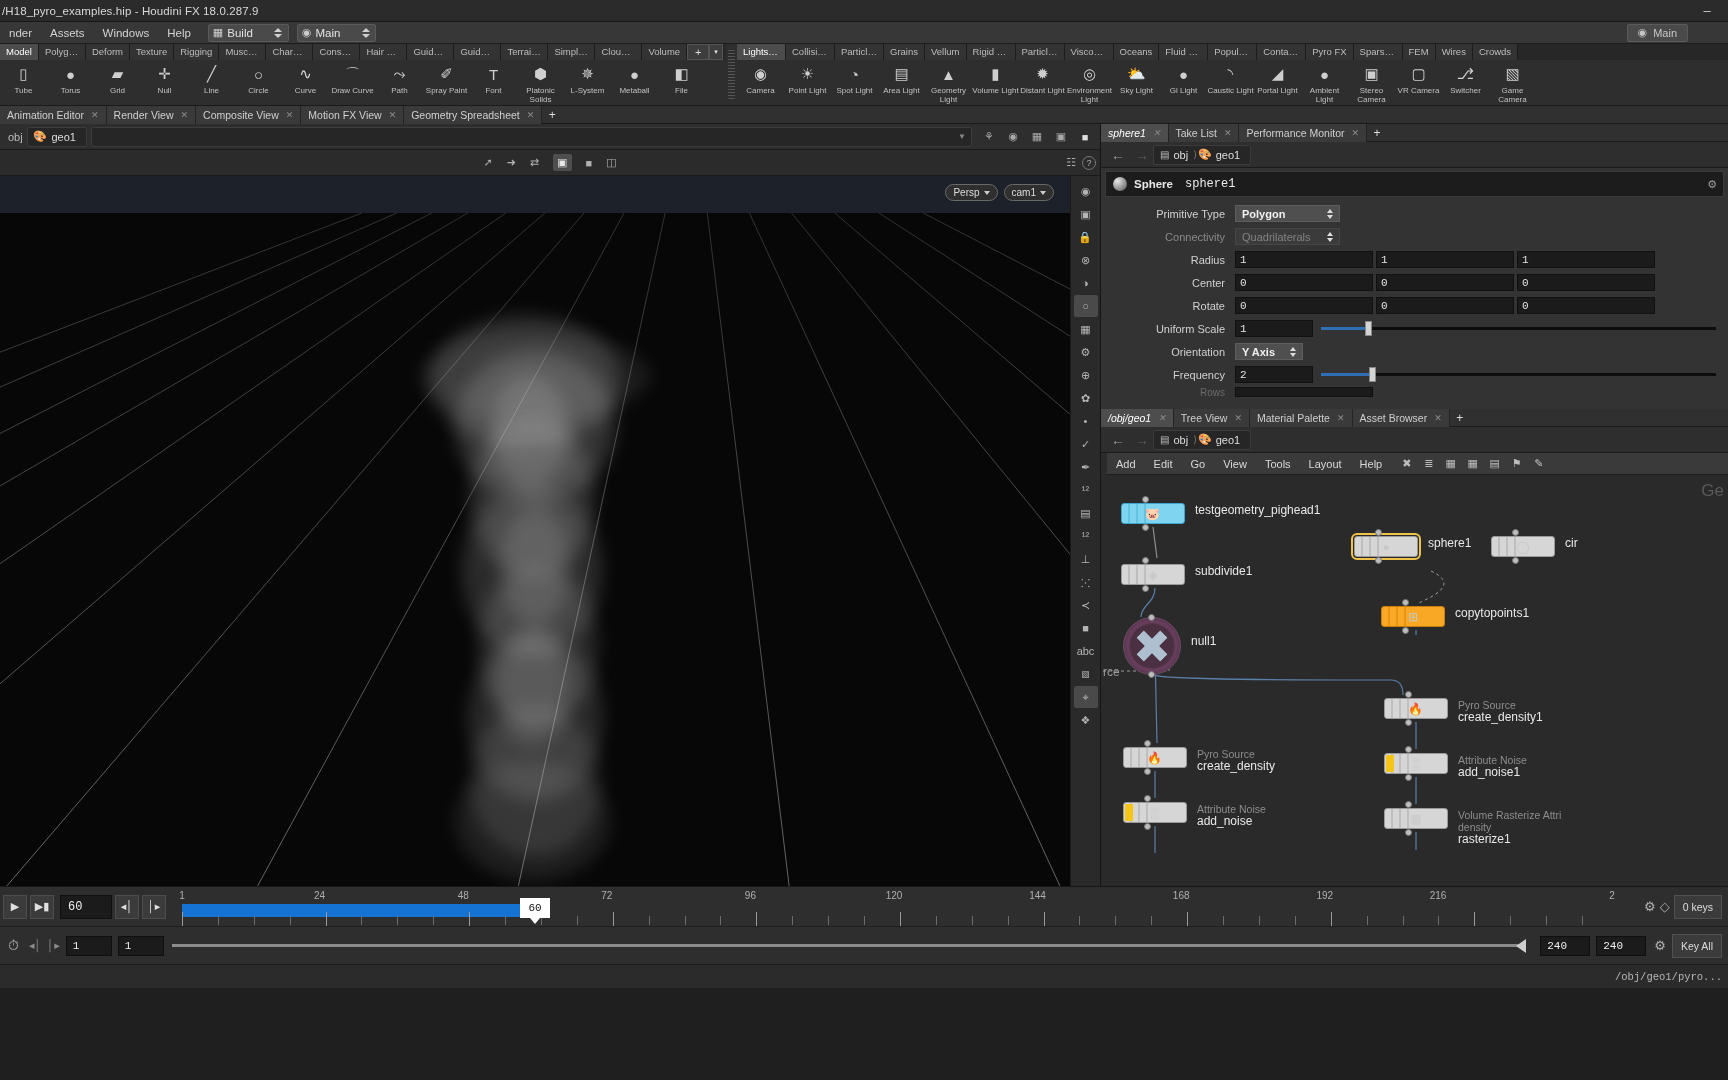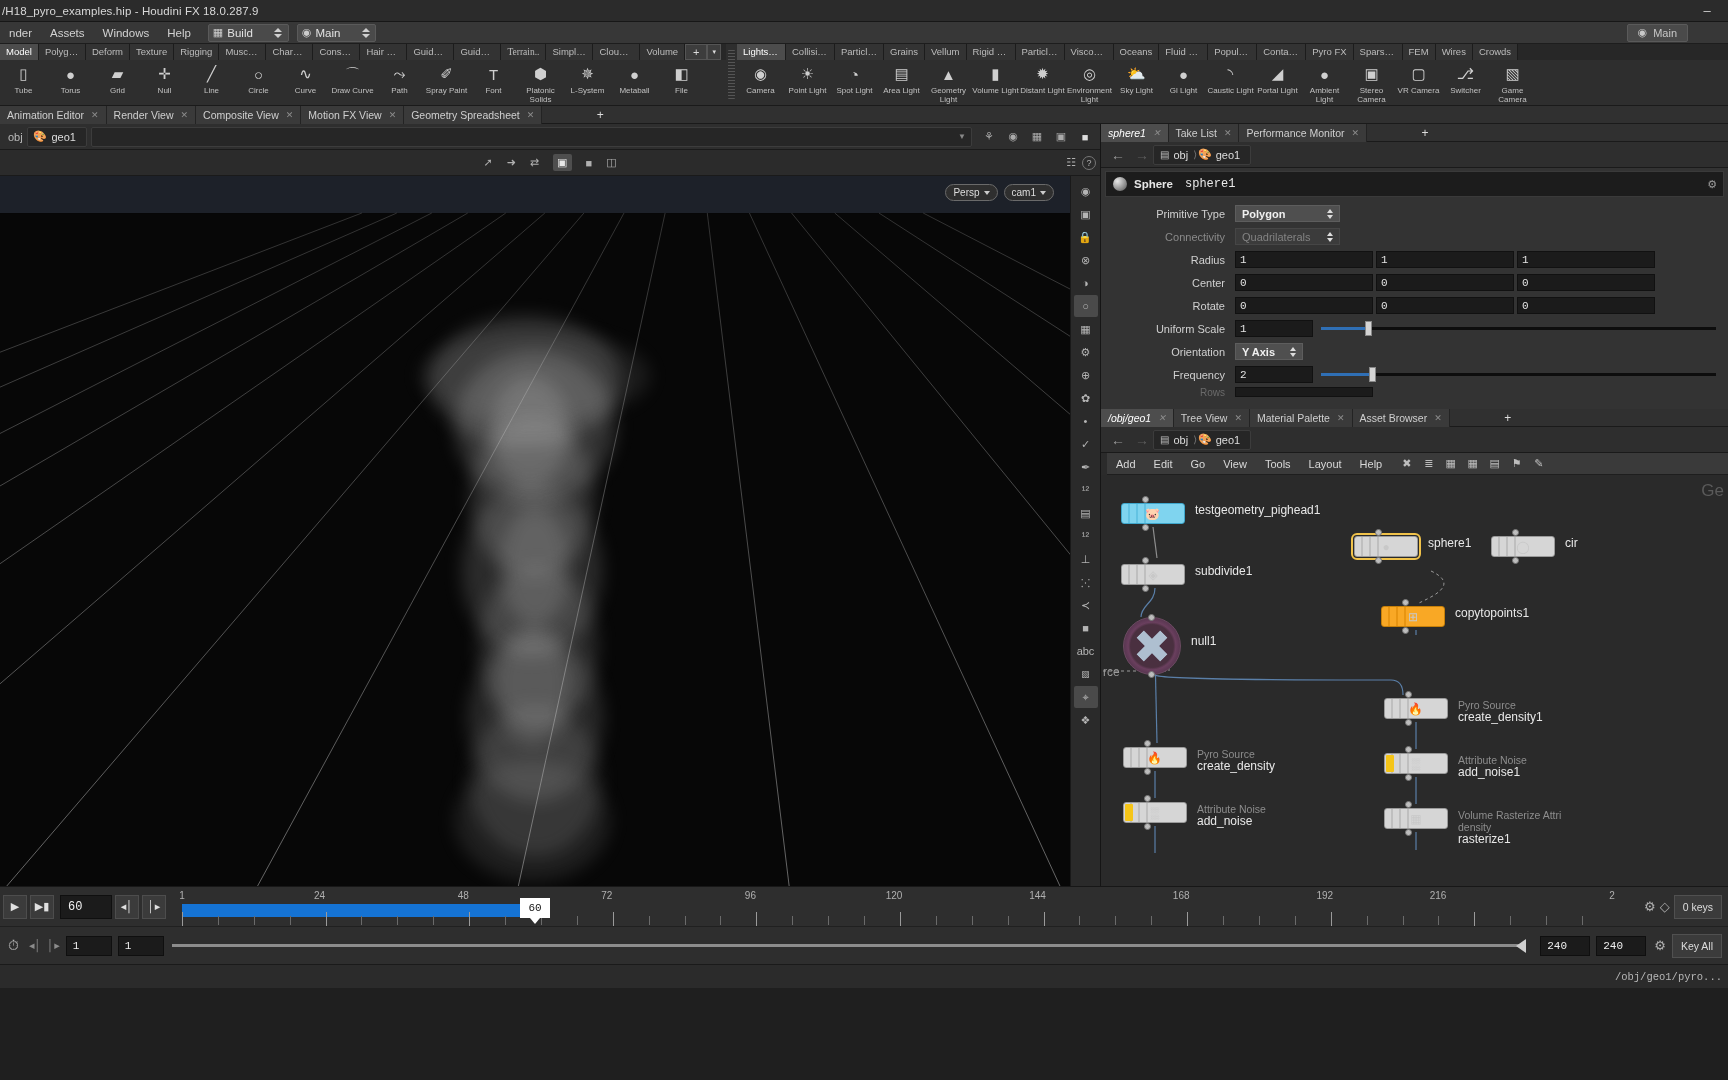--- a/index.html
+++ b/index.html
@@ -48,21 +48,21 @@
     margin-top:1px; width:100%; overflow:hidden; }
   .plusbtn { width:22px; height:16px; background:#3d3d3d; border:1px solid #555;
     display:flex; align-items:center; justify-content:center; color:#ddd; font-size:11px; }
   .caretbtn { width:14px; height:16px; background:#3d3d3d; border:1px solid #555;
     display:flex; align-items:center; justify-content:center; color:#ddd; font-size:7px; }
   .gripper { width:7px; background:repeating-linear-gradient(180deg,#555 0 1px,transparent 1px 3px);
     margin:6px 2px; border-radius:1px; }
 
   
   .panetabs { height:18px; background:#303030; display:flex; align-items:center;
-    border-bottom:1px solid #1a1a1a;gap:48px; }
+    border-bottom:1px solid #1a1a1a; }
   .panetab { height:18px; display:flex; align-items:center; padding:0 7px;
     font-size:10.5px; color:#cfcfcf; background:#3a3a3a; border-right:1px solid #232323; }
   .panetab .x { margin-left:7px; color:#8c8c8c; font-size:9px; }
   .panetab.active { background:#4d4d4d; color:#fff; }
   .panetab.italic { font-style:italic; }
   .tabplus { width:20px; text-align:center; color:#ddd; font-size:12px; }
 
   
   .main { display:flex; height:762px; }
   .leftcol { width:1100px; position:relative; background:#1c1c1c; }
@@ -271,21 +271,21 @@
         <div class="shelftab" style="max-width: 47px;">Polygon</div>
         <div class="shelftab" style="max-width: 47px;">Deform</div>
         <div class="shelftab" style="max-width: 47px;">Texture</div>
         <div class="shelftab" style="max-width: 47px;">Rigging</div>
         <div class="shelftab" style="max-width: 47px;">Muscles</div>
         <div class="shelftab" style="max-width: 47px;">Charact..</div>
         <div class="shelftab" style="max-width: 47px;">Constrai..</div>
         <div class="shelftab" style="max-width: 47px;">Hair Utils</div>
         <div class="shelftab" style="max-width: 47px;">Guide P..</div>
         <div class="shelftab" style="max-width: 47px;">Guide B..</div>
-        <div class="shelftab" style="max-width: 47px; font-family: Liberation Serif, serif;">Terrain..</div>
+        <div class="shelftab" style="max-width: 47px;">Terrain..</div>
         <div class="shelftab" style="max-width: 47px;">Simple FX</div>
         <div class="shelftab" style="max-width: 47px;">Cloud FX</div>
         <div class="shelftab" style="max-width: 47px;">Volume</div>
         <div class="plusbtn">+</div>
         <div class="caretbtn">▾</div>
       </div>
     <div class="shelfitems" id="shelf-left-items">
         <div class="shelfitem">
           <div class="ico" style="font-size: 15px; color: rgb(207, 207, 207);">▯</div>
           <div class="nm">Tube</div>

